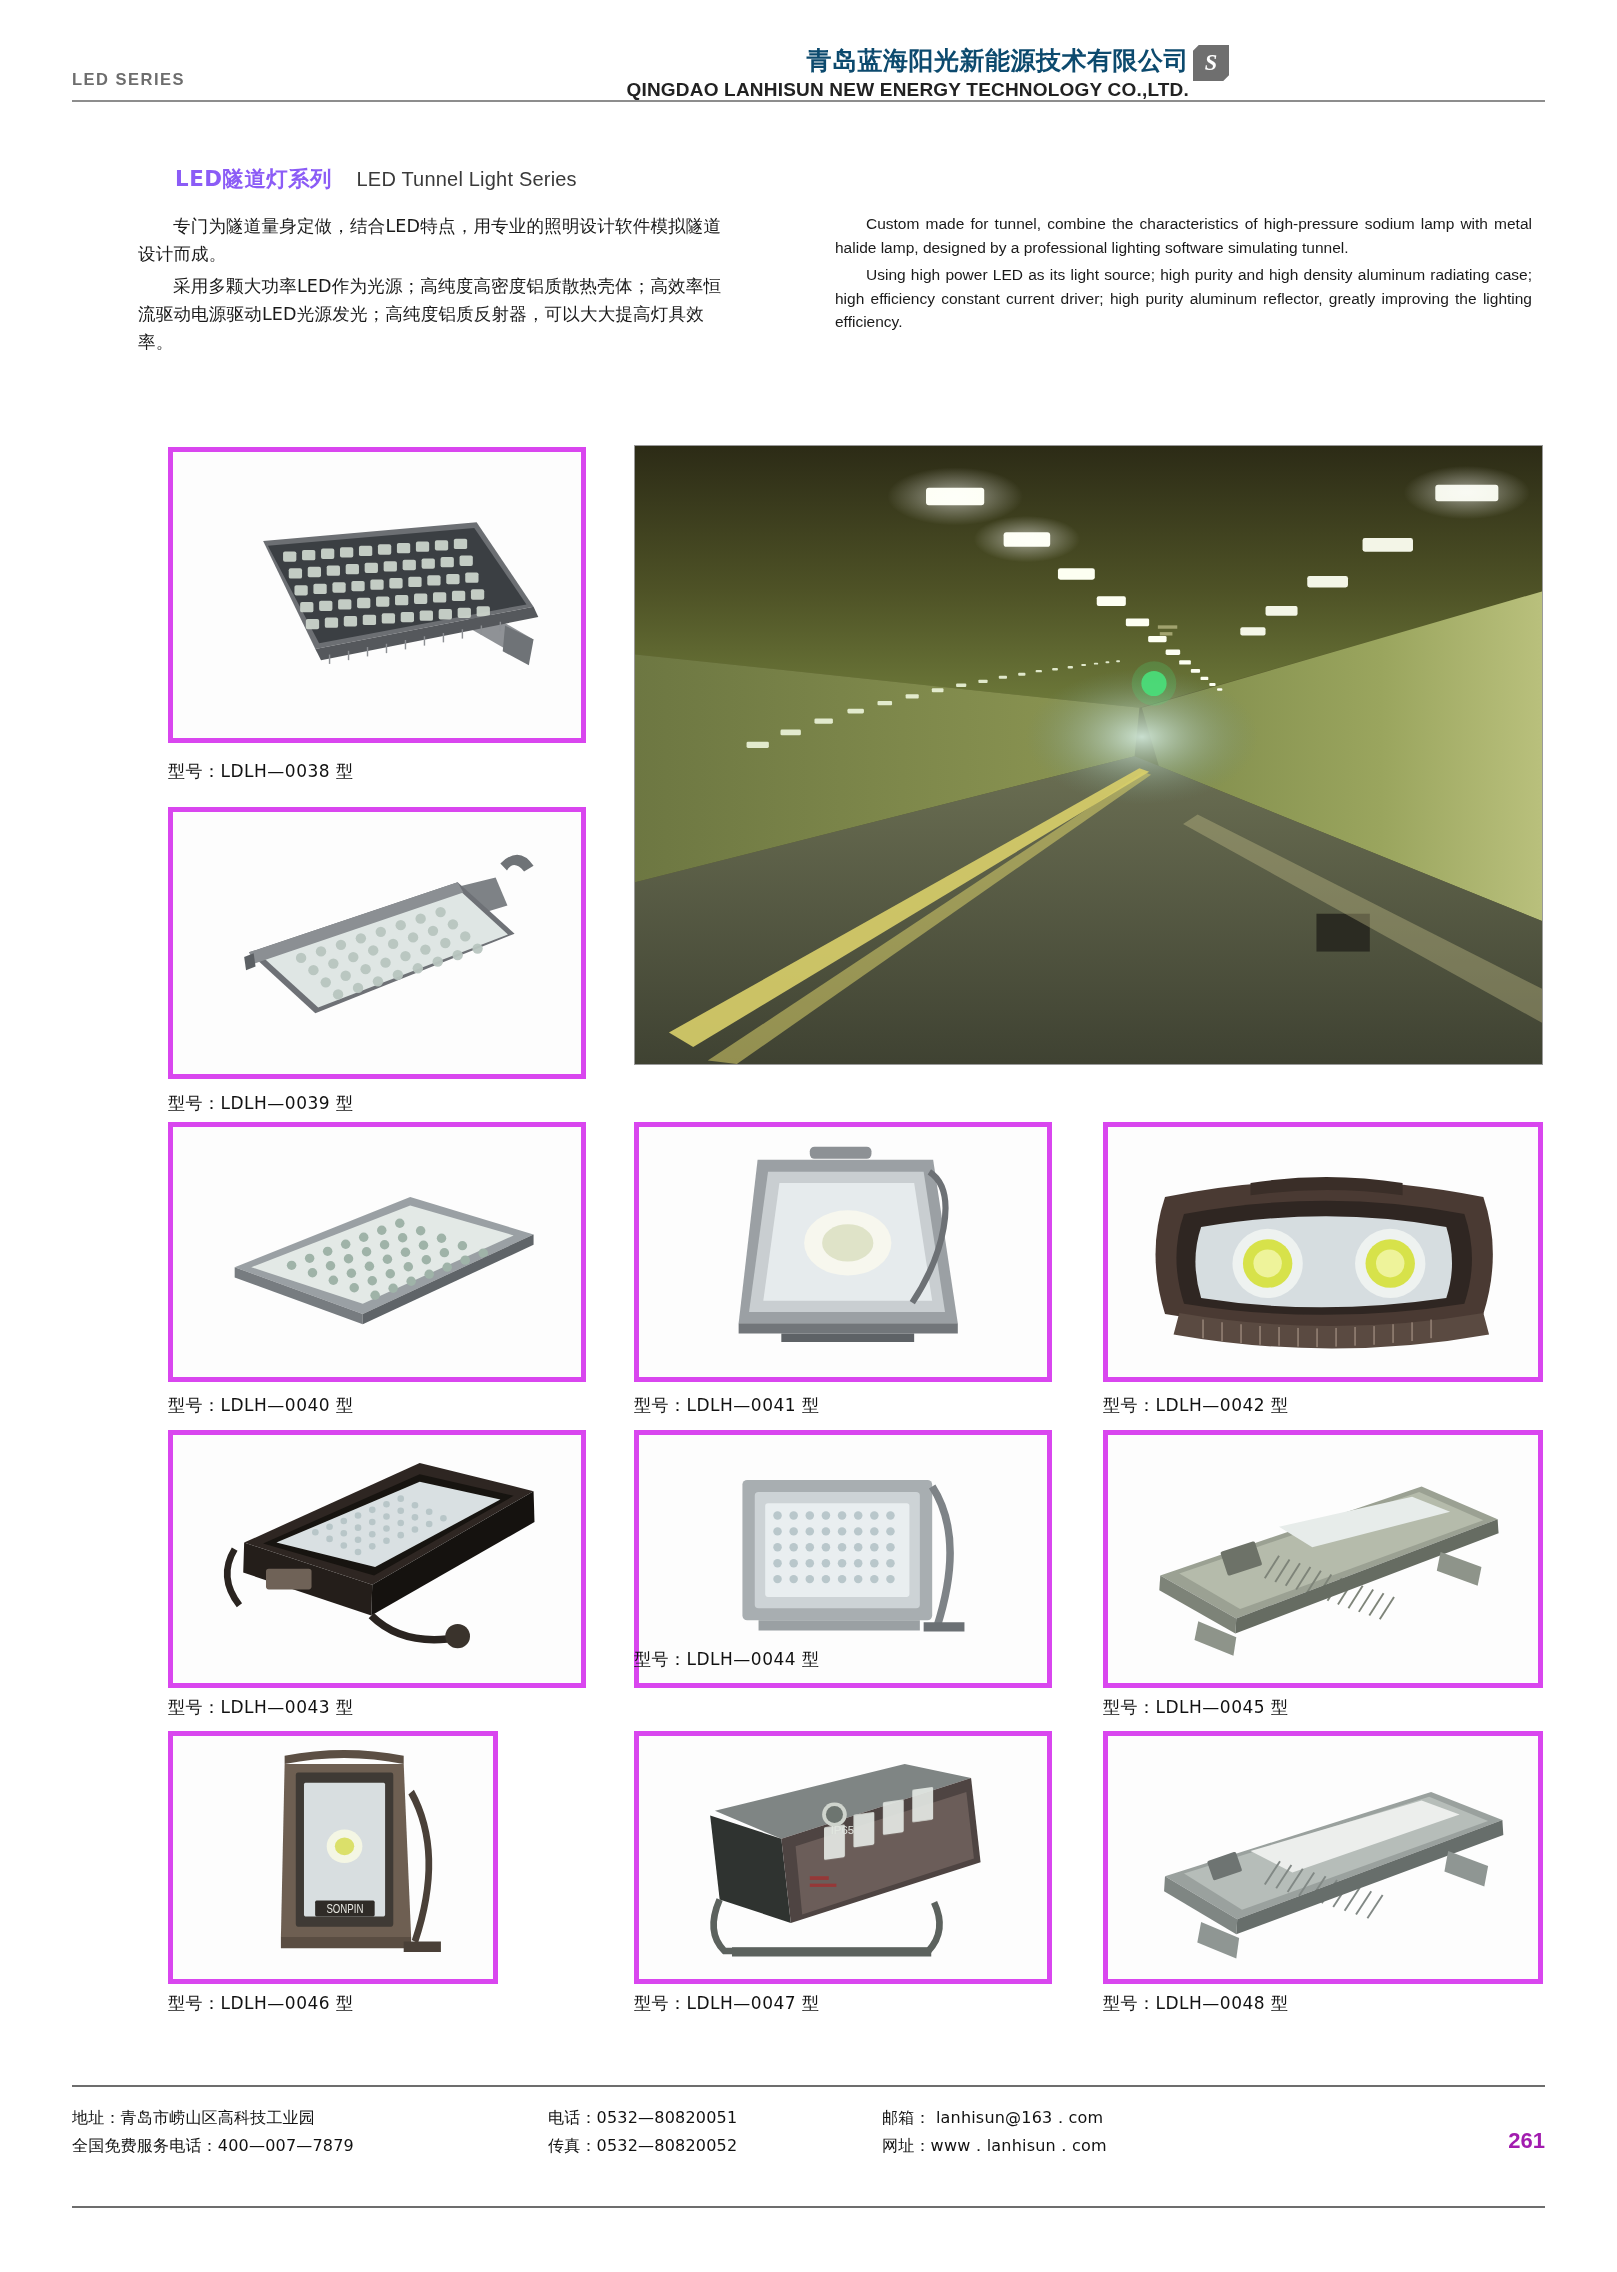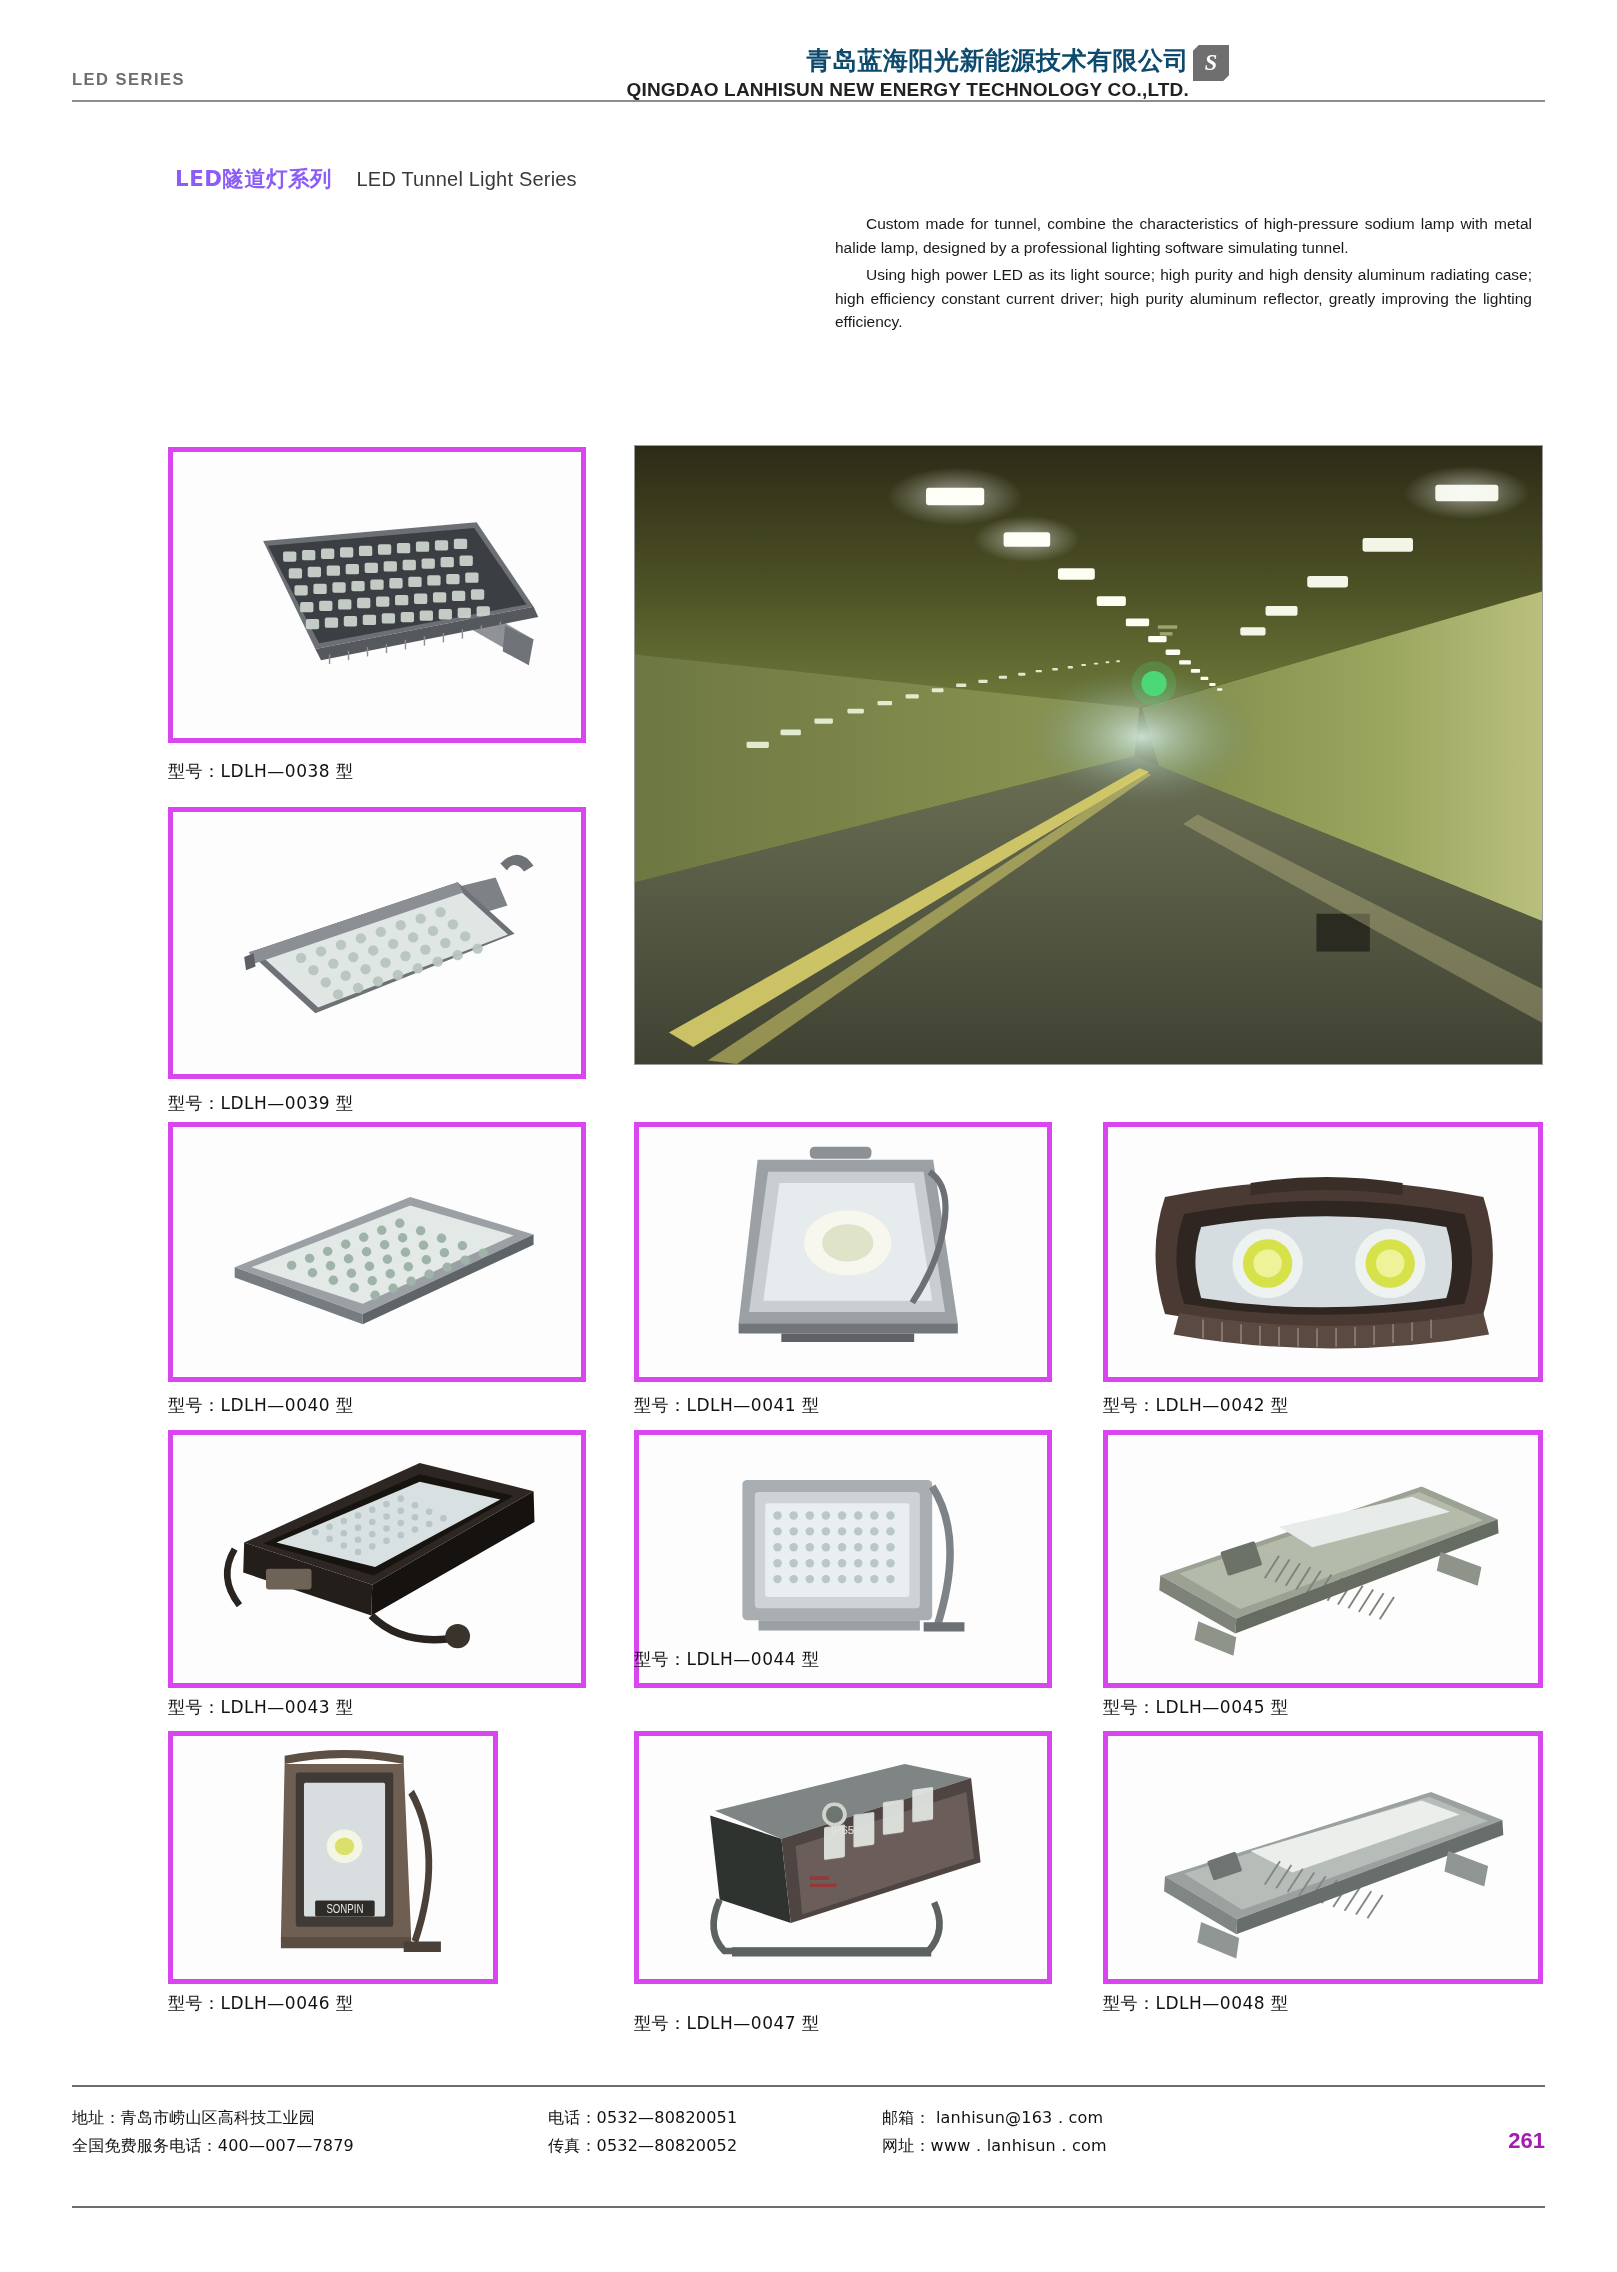--- a/index.html
+++ b/index.html
@@ -175,20 +175,24 @@
     </div>
     <div class="logo-badge">S</div>
     <div class="header-rule"></div>
   </div>
 
   <div class="title-row">
     <span class="title-cn">LED隧道灯系列</span>
     <span class="title-en">LED Tunnel Light Series</span>
   </div>
 
+  <div class="intro-cn">
+    <p>专门为隧道量身定做，结合LED特点，用专业的照明设计软件模拟隧道设计而成。</p>
+    <p>采用多颗大功率LED作为光源；高纯度高密度铝质散热壳体；高效率恒流驱动电源驱动LED光源发光；高纯度铝质反射器，可以大大提高灯具效率。</p>
+  </div>
   <div class="intro-en">
     <p>Custom made for tunnel, combine the characteristics of high-pressure sodium lamp with metal halide lamp, designed by a professional lighting software simulating tunnel.</p>
     <p>Using high power LED as its light source; high purity and high density aluminum radiating case; high efficiency constant current driver; high purity aluminum reflector, greatly improving the lighting efficiency.</p>
   </div>
 
   <div class="cell" style="left:168px; top:447px; width:418px; height:296px;">
     <svg class="art" viewBox="0 0 860 610" preserveAspectRatio="none">
       <rect width="860" height="610" fill="#fdfdfd"></rect>
 
       <path d="M640 330 L760 400 L735 440 L615 370 Z" fill="#8f9296"></path>
@@ -729,21 +733,21 @@
       <circle cx="412" cy="168" r="18" fill="#6d7570"></circle>
       <text x="404" y="210" font-family="Liberation Sans, sans-serif" font-size="24" fill="#e2e6e0">IP65</text>
       <path d="M170 350 q-30 70 10 110 h430 q40 -44 12 -104" stroke="#5c625e" stroke-width="14" fill="none"></path>
       <path d="M196 452 h420 v20 H196 Z" fill="#5c625e"></path>
       <g fill="#a03030" opacity="0.8">
         <rect x="360" y="300" width="40" height="8"></rect>
         <rect x="360" y="316" width="56" height="7"></rect>
       </g>
     </svg>
   </div>
-  <div class="caption" style="left:634px; top:1992px;margin-top:20px;">型号：LDLH—0047 型</div>
+  <div class="caption" style="left:634px; top:1992px;">型号：LDLH—0047 型</div>
 
   <div class="cell" style="left:1103px; top:1731px; width:440px; height:253px;">
     <svg class="art" viewBox="0 0 905 520" preserveAspectRatio="none">
       <rect width="905" height="520" fill="#fdfdfd"></rect>
       <path d="M120 300 L680 120 L830 180 L272 392 Z" fill="#9aa19e"></path>
       <path d="M160 294 L676 130 L800 182 L282 372 Z" fill="#b6bdb9"></path>
       <path d="M300 246 L660 138 L740 168 L388 292 Z" fill="#eceeec"></path>
       <rect x="208" y="268" width="64" height="44" rx="4" fill="#6e7472" transform="rotate(-19 208 268)"></rect>
       <g stroke="#818885" stroke-width="4">
         <line x1="330" y1="318" x2="362" y2="268"></line>

